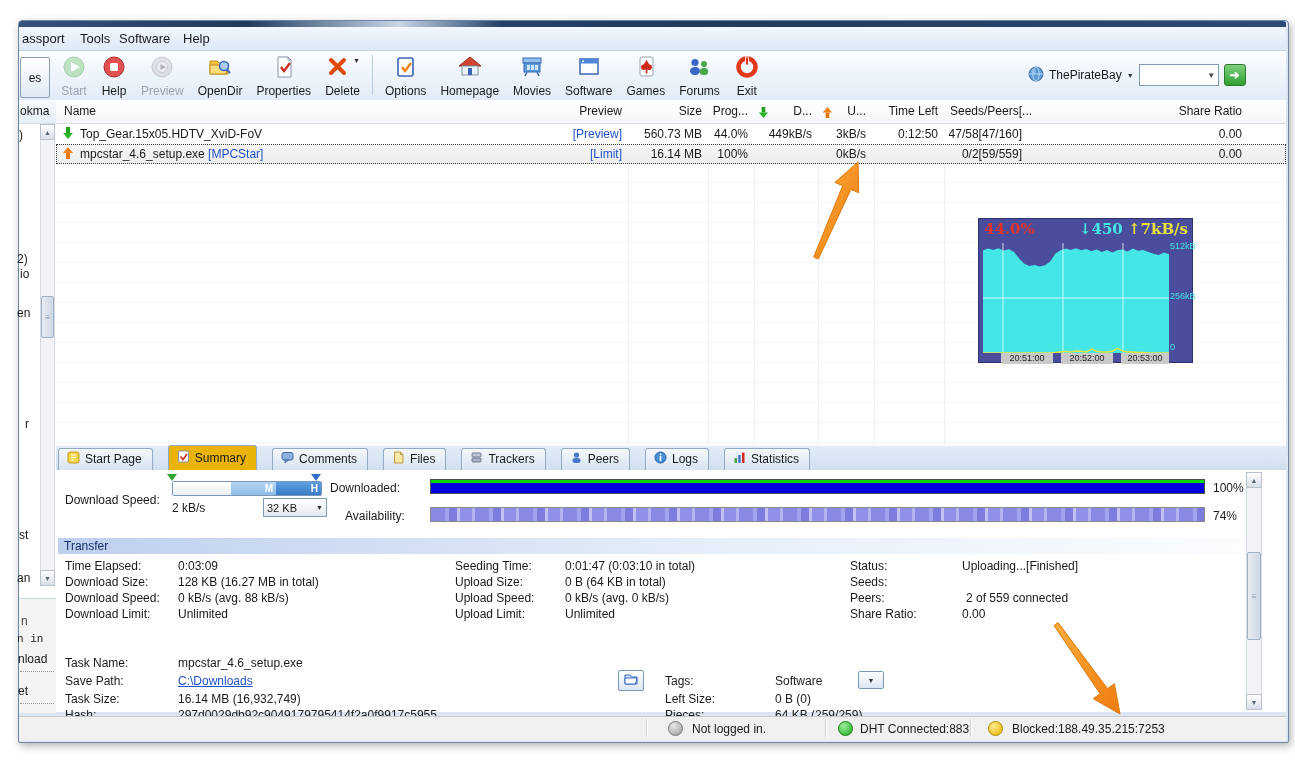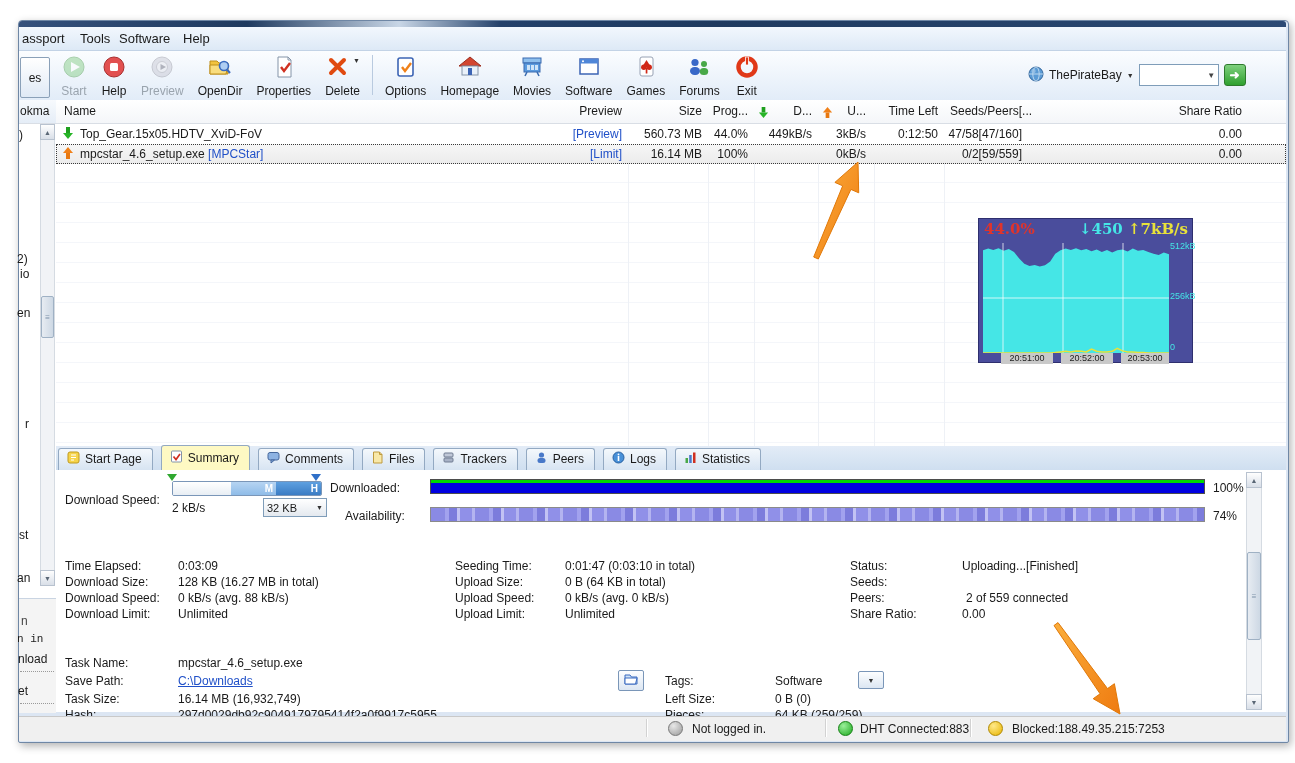--- a/index.html
+++ b/index.html
@@ -48,25 +48,25 @@
   .graph{position:absolute;left:978px;top:218px;width:215px;height:145px;background:#4a4d9c;
          border:1px solid #2e2f6e;box-sizing:border-box;font-family:"DejaVu Serif",serif;}
   .graph .pct{position:absolute;left:5px;top:1px;font-size:15px;font-weight:bold;color:#e0342b;}
   .graph .rates{position:absolute;right:4px;top:1px;font-size:15px;font-weight:bold;}
   .graph .ylab{position:absolute;left:191px;font-family:"Liberation Sans",sans-serif;font-size:9px;color:#45e6e6;}
   .chip{position:absolute;background:#c9c9c9;color:#222;font-family:"Liberation Sans",sans-serif;
         font-size:9px;text-align:center;height:11px;line-height:11px;}
   
   .tabstrip{position:absolute;left:56px;top:446px;width:1230px;height:24px;
             background:linear-gradient(#e3ecf7,#cfdff0);border-bottom:1px solid #95abc4;}
-  .tabs{position:absolute;left:58px;top:446px;display:flex;gap:8px;height:24px;align-items:flex-end;}
+  .tabs{position:absolute;left:58px;top:446px;display:flex;gap:15px;height:24px;align-items:flex-end;}
   .tab{display:flex;align-items:center;gap:5px;padding:2px 10px 3px 8px;height:16px;
        border:1px solid #93a9c2;border-bottom:none;border-radius:3px 3px 0 0;
        background:linear-gradient(#f4f8fc,#d7e4f2);font-size:12px;}
-  .tab.active{background:#fef9c3;height:19px;position:relative;z-index:2;}
+  .tab.active{background:#eab308;height:19px;position:relative;z-index:2;}
   
   .detail{position:absolute;left:56px;top:470px;width:1230px;height:242px;background:#fff;overflow:hidden;}
   .sechdr{position:absolute;height:16px;width:1186px;left:58px;padding-left:6px;line-height:16px;
           background:linear-gradient(90deg,#bdd0ee,#e6eef9 55%,#fbfdff);color:#16306b;font-size:12px;}
   .bar{position:absolute;left:430px;width:775px;height:15px;border:1px solid #4d4d4d;box-sizing:border-box;}
   .slider{position:absolute;left:172px;top:481px;width:148px;height:13px;border:1px solid #7a96b8;border-radius:2px;display:flex;overflow:hidden;}
   .slider .s1{width:58px;background:linear-gradient(#ffffff,#e8eef4);}
   .slider .s2{width:45px;background:linear-gradient(#b6d4f2,#8fbce8);color:#fff;font-size:10px;font-weight:bold;text-align:right;padding-right:3px;line-height:13px;box-sizing:border-box;}
   .slider .s3{width:45px;background:linear-gradient(#5ea0e0,#3a7cc4);color:#fff;font-size:10px;font-weight:bold;text-align:right;padding-right:3px;line-height:13px;box-sizing:border-box;}
   .tri{position:absolute;width:0;height:0;border-left:5px solid transparent;border-right:5px solid transparent;}
@@ -417,20 +417,21 @@
   </div>
   <span class="lbl" style="left:330px;top:481px">Downloaded:</span>
   <div class="bar" style="top:479px;background:linear-gradient(#00d800 0 3px,#0000e0 3px 100%)"></div>
   <span class="lbl" style="left:1213px;top:481px">100%</span>
   <span class="lbl" style="left:345px;top:509px">Availability:</span>
   <div class="bar" style="top:507px;border-color:#8a8a8a;background:
       repeating-linear-gradient(90deg,#8a8ae4 0 14px,#a2a2ee 14px 18px,#7c7cdc 18px 26px,#c2c2f4 26px 29px,#9090e8 29px 41px,#b4b4f0 41px 44px),
       #8a8ae4"></div>
   <span class="lbl" style="left:1213px;top:509px">74%</span>
 
+  <div class="sechdr" style="top:538px">Transfer</div>
   <span class="lbl" style="left:65px;top:559px">Time Elapsed:</span>
   <span class="lbl" style="left:178px;top:559px">0:03:09</span>
   <span class="lbl" style="left:65px;top:575px">Download Size:</span>
   <span class="lbl" style="left:178px;top:575px">128 KB (16.27 MB in total)</span>
   <span class="lbl" style="left:65px;top:591px">Download Speed:</span>
   <span class="lbl" style="left:178px;top:591px">0 kB/s (avg. 88 kB/s)</span>
   <span class="lbl" style="left:65px;top:607px">Download Limit:</span>
   <span class="lbl" style="left:178px;top:607px">Unlimited</span>
   <span class="lbl" style="left:455px;top:559px">Seeding Time:</span>
   <span class="lbl" style="left:565px;top:559px">0:01:47 (0:03:10 in total)</span>

